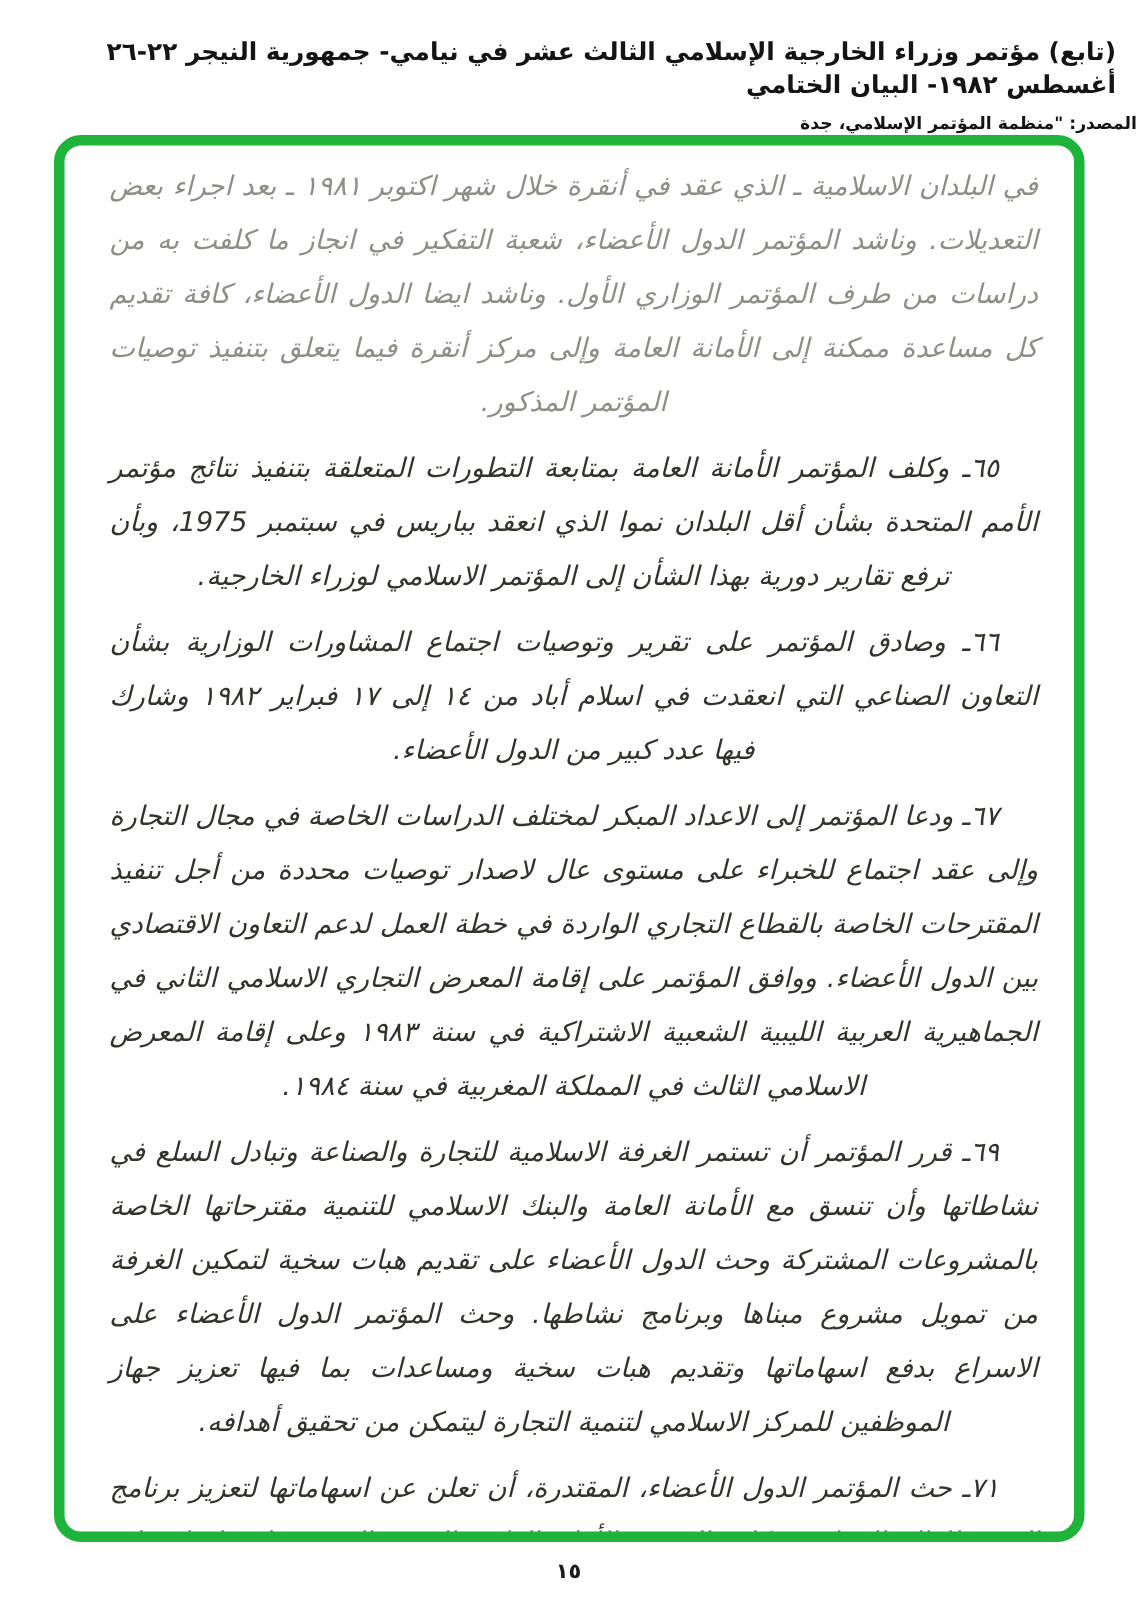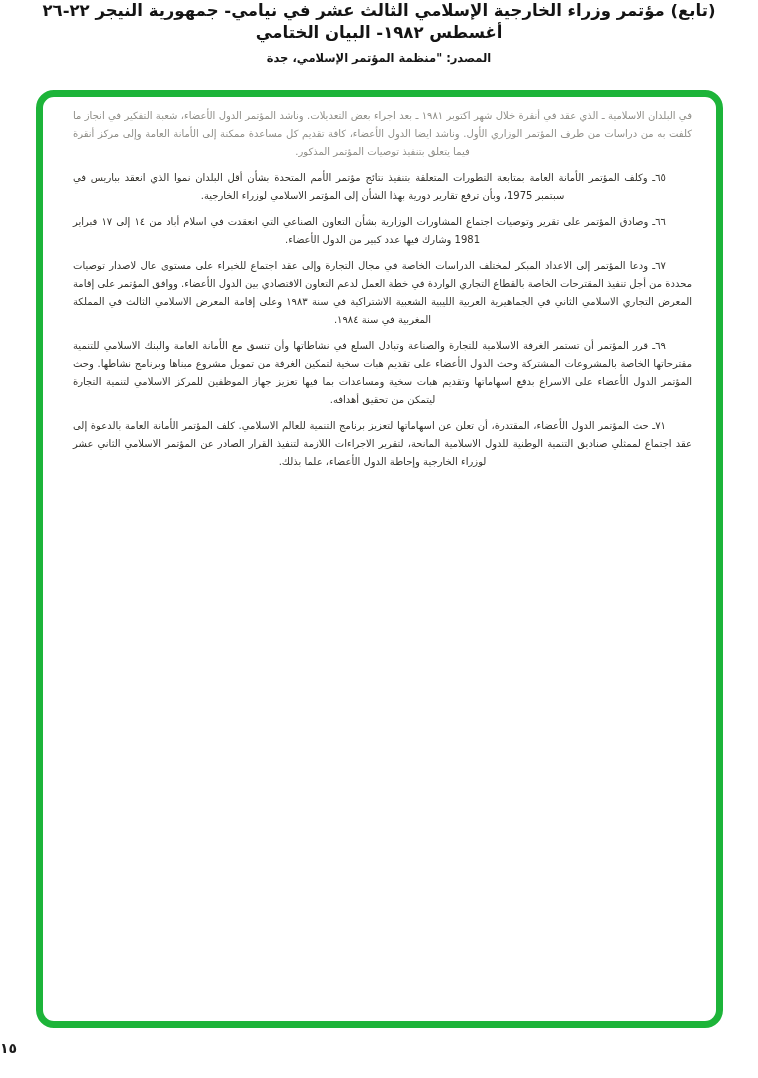--- a/index.html
+++ b/index.html
@@ -10,21 +10,22 @@
   html,body{margin:0;padding:0;background:#ffffff;}
   .page{
     position:relative;
     width:758px;height:1078px;
     background:#ffffff;
     font-family:"DejaVu Sans",sans-serif;
     direction:rtl;
     overflow:hidden;
   }
   .header{
-    text-align:center;
+    padding-top:24px;
+    text-align:right;
   }
   .header-title{
     font-size:16.5px;
     font-weight:bold;
     color:#141414;
     line-height:22px;
     padding:0 14px;
   }
   .header-source{
     margin-top:7px;
@@ -38,59 +39,60 @@
     width:687px;height:938px;
     box-sizing:border-box;
     border:7px solid var(--frame-green);
     border-radius:18px;
     padding:10px 24px 8px 30px;
     overflow:hidden;
     background:#ffffff;
   }
   .para{
     margin:0 0 8px 0;
-    font-size:10px;
-    line-height:18px;
+    font-size:18px;
+    line-height:36px;
     color:var(--ink);
     text-align:justify;
     text-align-last:center;
     letter-spacing:0.2px;
+    font-style:italic;
   }
   .para.numbered{
     text-indent:26px;
   }
   .para.faded{
     color:var(--ink-faded);
     filter:blur(0.4px);
     opacity:0.9;
   }
   .page-number{
     position:absolute;
     left:0;right:0;
     top:1040px;
-    text-align:left;
+    text-align:center;
     font-size:14px;
     font-weight:bold;
     color:#1c1c1c;
   }
 </style>
 </head>
 <body>
 
 <div class="page">
 
   <div class="header">
     <div class="header-title">(تابع) مؤتمر وزراء الخارجية الإسلامي الثالث عشر في نيامي- جمهورية النيجر ٢٢-٢٦ أغسطس ١٩٨٢- البيان الختامي</div>
     <div class="header-source">المصدر: "منظمة المؤتمر الإسلامي، جدة</div>
   </div>
 
   <div class="frame">
     <p class="para faded">في البلدان الاسلامية ـ الذي عقد في أنقرة خلال شهر اكتوبر ١٩٨١ ـ بعد اجراء بعض التعديلات. وناشد المؤتمر الدول الأعضاء، شعبة التفكير في انجاز ما كلفت به من دراسات من طرف المؤتمر الوزاري الأول. وناشد ايضا الدول الأعضاء، كافة تقديم كل مساعدة ممكنة إلى الأمانة العامة وإلى مركز أنقرة فيما يتعلق بتنفيذ توصيات المؤتمر المذكور.</p>
     <p class="para numbered">٦٥ـ وكلف المؤتمر الأمانة العامة بمتابعة التطورات المتعلقة بتنفيذ نتائج مؤتمر الأمم المتحدة بشأن أقل البلدان نموا الذي انعقد بباريس في سبتمبر 1975، وبأن ترفع تقارير دورية بهذا الشأن إلى المؤتمر الاسلامي لوزراء الخارجية.</p>
-    <p class="para numbered">٦٦ـ وصادق المؤتمر على تقرير وتوصيات اجتماع المشاورات الوزارية بشأن التعاون الصناعي التي انعقدت في اسلام أباد من ١٤ إلى ١٧ فبراير 1981 وشارك فيها عدد كبير من الدول الأعضاء.</p>
+    <p class="para numbered">٦٦ـ وصادق المؤتمر على تقرير وتوصيات اجتماع المشاورات الوزارية بشأن التعاون الصناعي التي انعقدت في اسلام أباد من ١٤ إلى ١٧ فبراير ١٩٨٢ وشارك فيها عدد كبير من الدول الأعضاء.</p>
     <p class="para numbered">٦٧ـ ودعا المؤتمر إلى الاعداد المبكر لمختلف الدراسات الخاصة في مجال التجارة وإلى عقد اجتماع للخبراء على مستوى عال لاصدار توصيات محددة من أجل تنفيذ المقترحات الخاصة بالقطاع التجاري الواردة في خطة العمل لدعم التعاون الاقتصادي بين الدول الأعضاء. ووافق المؤتمر على إقامة المعرض التجاري الاسلامي الثاني في الجماهيرية العربية الليبية الشعبية الاشتراكية في سنة ١٩٨٣ وعلى إقامة المعرض الاسلامي الثالث في المملكة المغربية في سنة ١٩٨٤.</p>
     <p class="para numbered">٦٩ـ قرر المؤتمر أن تستمر الغرفة الاسلامية للتجارة والصناعة وتبادل السلع في نشاطاتها وأن تنسق مع الأمانة العامة والبنك الاسلامي للتنمية مقترحاتها الخاصة بالمشروعات المشتركة وحث الدول الأعضاء على تقديم هبات سخية لتمكين الغرفة من تمويل مشروع مبناها وبرنامج نشاطها. وحث المؤتمر الدول الأعضاء على الاسراع بدفع اسهاماتها وتقديم هبات سخية ومساعدات بما فيها تعزيز جهاز الموظفين للمركز الاسلامي لتنمية التجارة ليتمكن من تحقيق أهدافه.</p>
     <p class="para numbered">٧١ـ حث المؤتمر الدول الأعضاء، المقتدرة، أن تعلن عن اسهاماتها لتعزيز برنامج التنمية للعالم الاسلامي. كلف المؤتمر الأمانة العامة بالدعوة إلى عقد اجتماع لممثلي صناديق التنمية الوطنية للدول الاسلامية المانحة، لتقرير الاجراءات اللازمة لتنفيذ القرار الصادر عن المؤتمر الاسلامي الثاني عشر لوزراء الخارجية وإحاطة الدول الأعضاء، علما بذلك.</p>
   </div>
 
   <div class="page-number">١٥</div>
 
 </div>
 
 </body></html>

